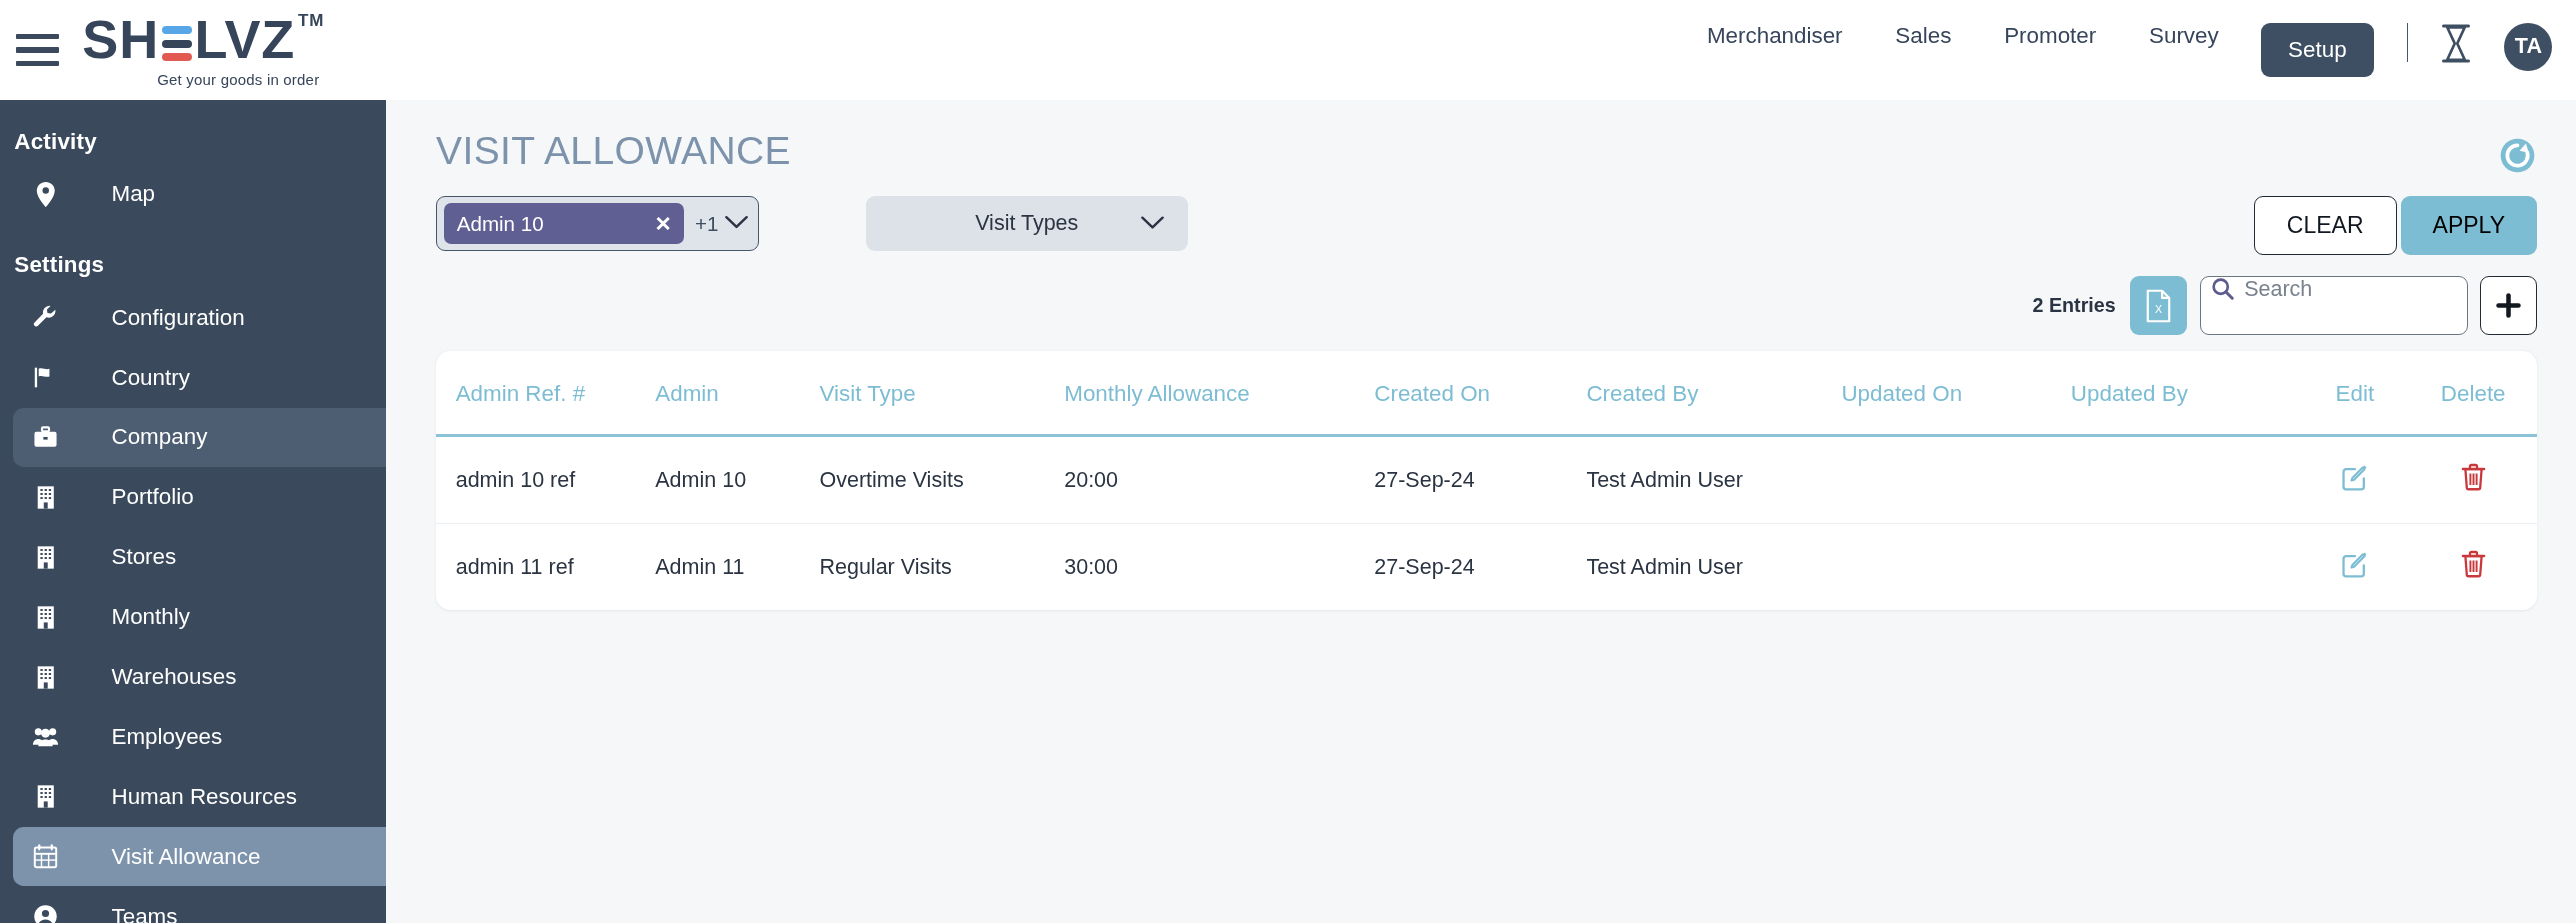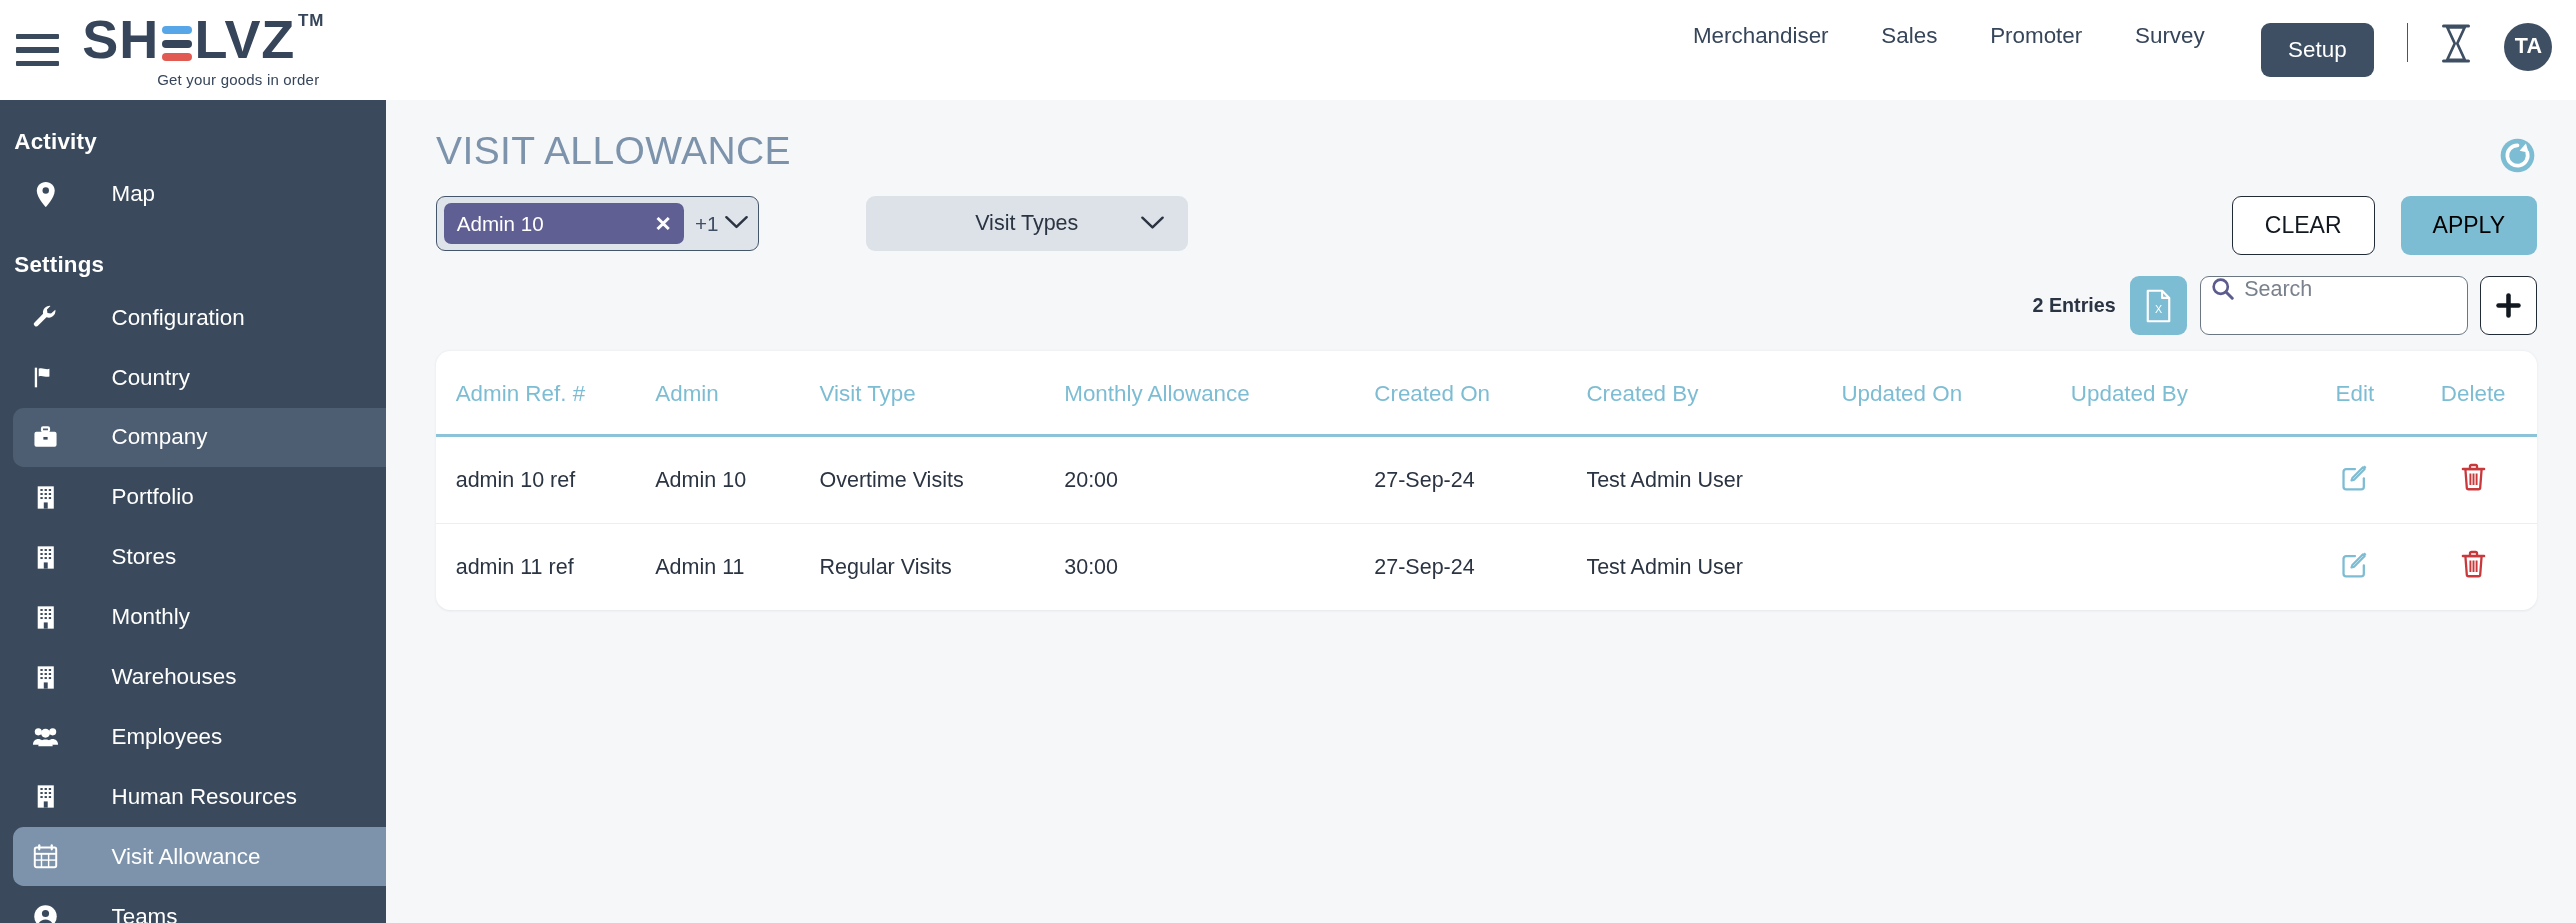--- a/index.html
+++ b/index.html
@@ -39,21 +39,21 @@
   .brand-eq i.b3 { background: #e15b52; }
   .brand-tm { font-size: 17px; font-weight: 700; vertical-align: super; margin-left: 2.7px; line-height: 1;}
   .brand-tag { font-size: 15px; color: #36455a; margin-top: 4.5px; margin-left: 70px; letter-spacing: 0.2px; }
 
   .nav { margin-left: auto; display: flex; align-items: flex-start; gap: 8px; padding-right: 20px; }
   .nav-link {
     font-size: 22.4px; color: #36455a; padding: 0 22.4px; cursor: pointer; white-space: nowrap;
   }
   .nav-btn {
     font-size: 22.4px; color: #ffffff; background: #3f4f63;
-    padding: 14.3px 27px; border-radius: 9px; margin-left: 26px; cursor: pointer;
+    padding: 14.3px 27px; border-radius: 9px; margin-left: 12px; cursor: pointer;
   }
   .nav-sep { width: 1.8px; height: 39px; background: #46566a; margin: 0 25px; }
   .hourglass { width: 30px; height: 41px; cursor: pointer; }
   .avatar {
     width: 48px; height: 48px; border-radius: 50%; background: #3f4f63; color: #fff;
     display: flex; align-items: center; justify-content: center;
     font-size: 21.5px; font-weight: 600; margin-left: 25px; margin-right: 3.6px; cursor: pointer;
   }
 
   
@@ -106,21 +106,21 @@
   .chip-x { font-size: 20.6px; font-weight: 700; margin-left: 16px; cursor: pointer; }
   .plus-count { color: #3f4f63; font-size: 20.6px; font-weight: 500; margin: 0 5.4px 0 10.7px; }
 
   .dropdown {
     display: flex; align-items: center; justify-content: center; position: relative;
     height: 55px; width: 322px; margin-left: 107px;
     background: #dde2e9; border-radius: 9px; font-size: 21.5px; color: #2b3442; cursor: pointer;
   }
   .dropdown .chev-abs { position: absolute; right: 23px; top: 50%; transform: translateY(-50%); }
 
-  .filter-actions { position: absolute; right: 39px; top: 23px; display: flex; align-items: center; gap: 26px; }
+  .filter-actions { position: absolute; right: 39px; top: 23px; display: flex; align-items: center; gap: 4px; }
   .btn-clear {
     background: #ffffff; border: 1.8px solid #212b36; border-radius: 9px;
     font-size: 23px; color: #121820; padding: 0 32px; height: 59px;
     display: flex; align-items: center; cursor: pointer;
   }
   .btn-apply {
     background: #7dbdd4; border: none; border-radius: 9px; color: #000000;
     font-size: 23px; padding: 0 32px; height: 59px;
     display: flex; align-items: center; cursor: pointer;
   }

